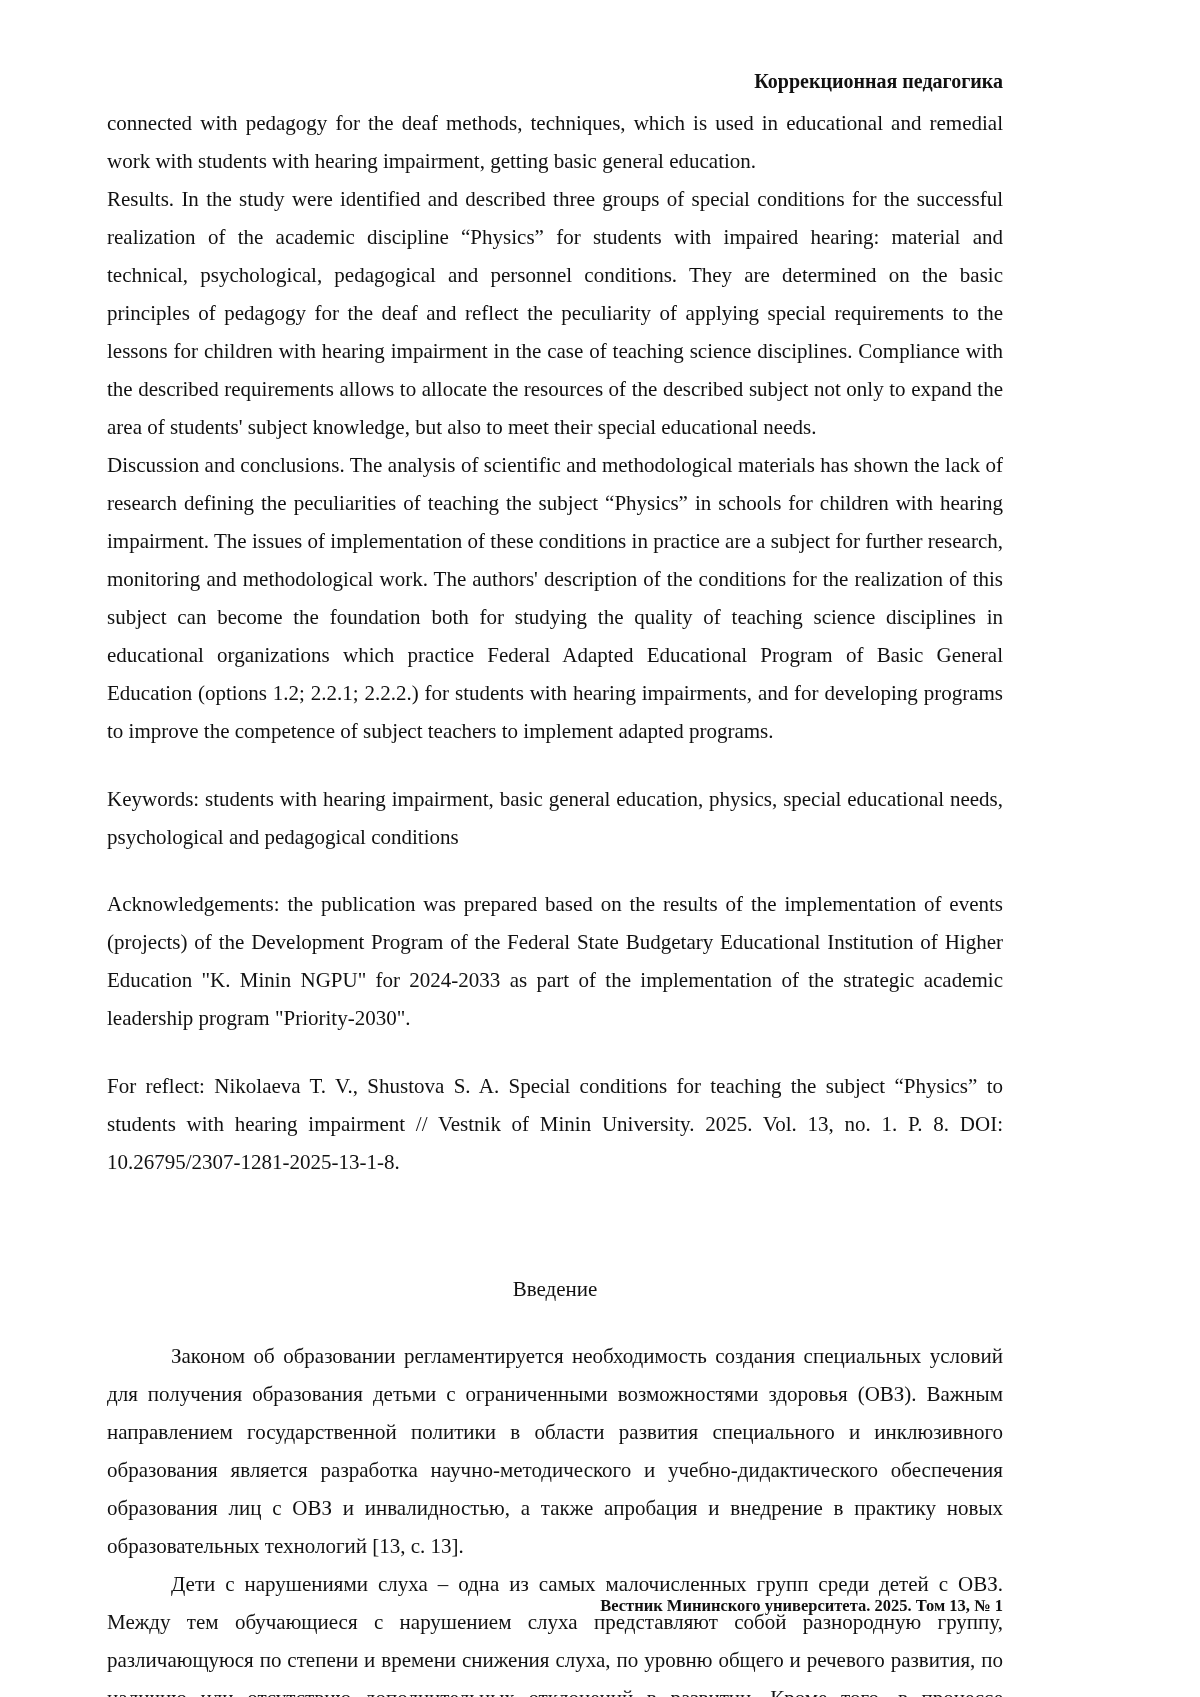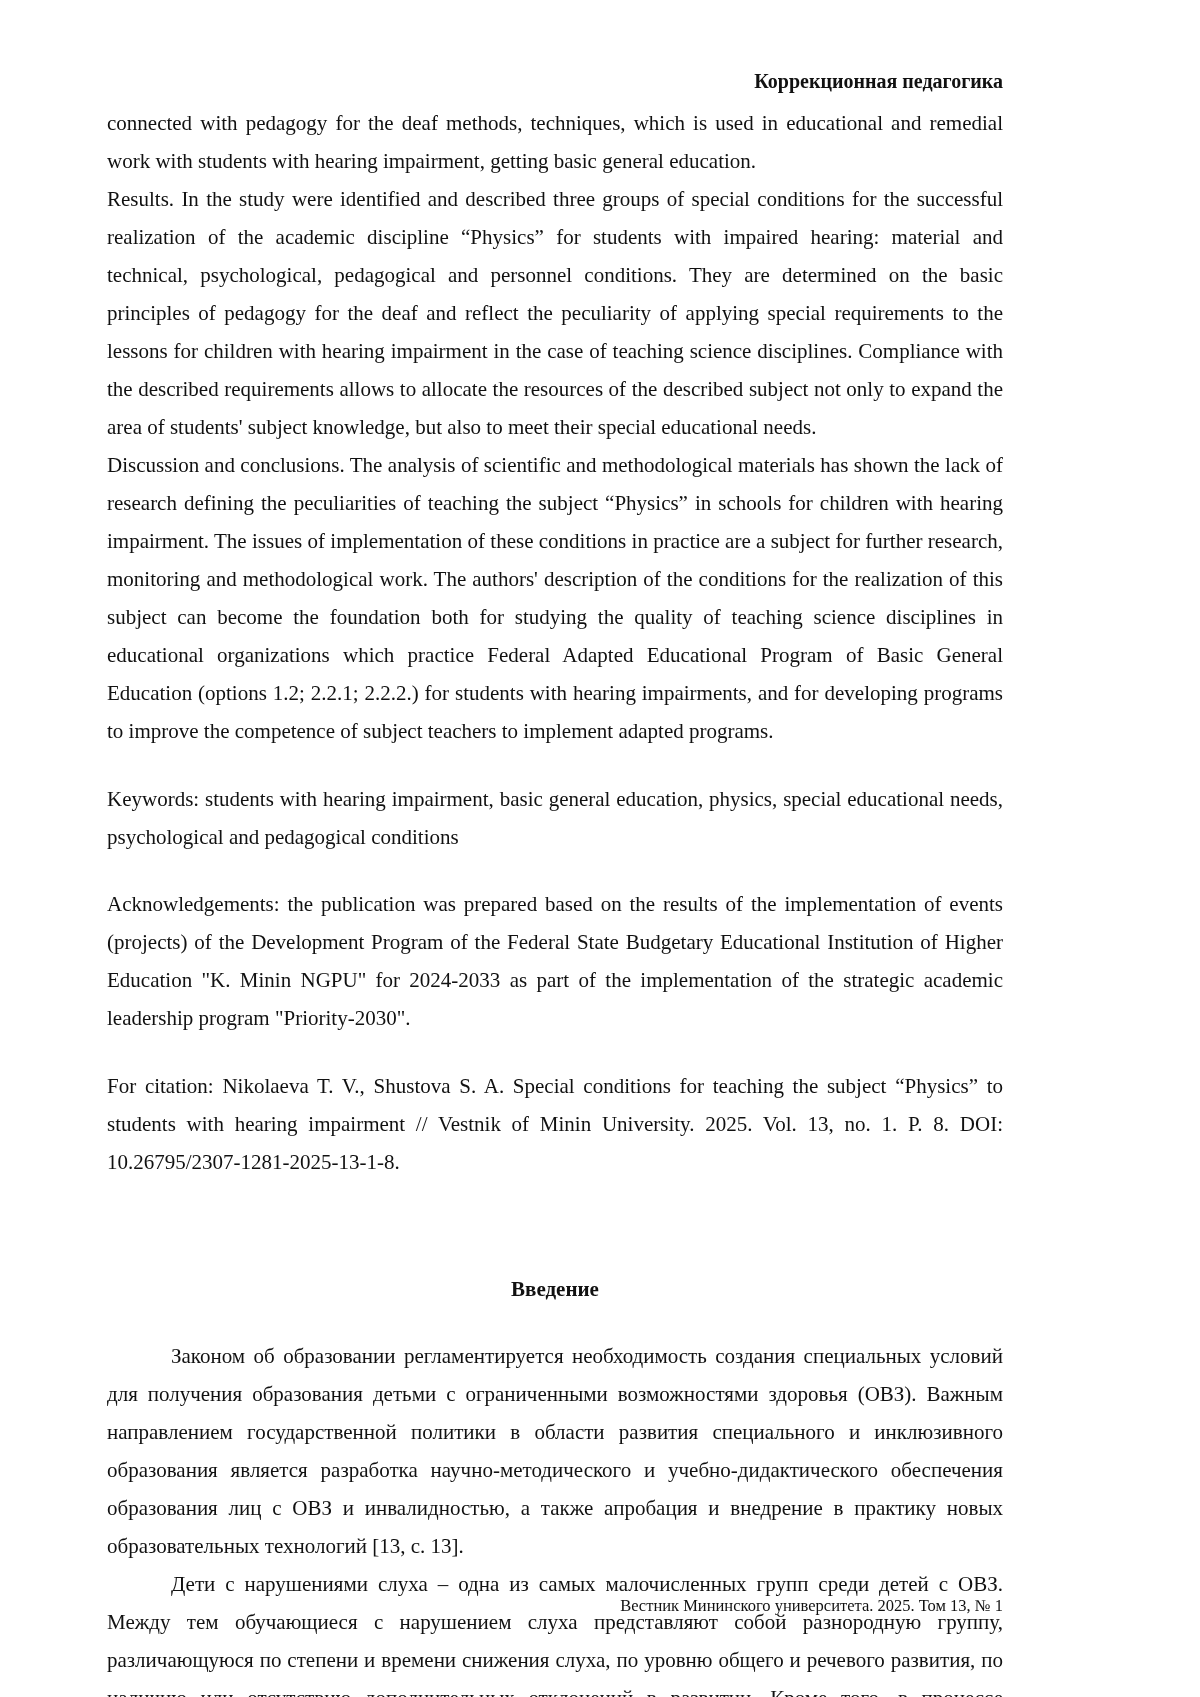--- a/index.html
+++ b/index.html
@@ -5,23 +5,23 @@
   html, body { margin: 0; padding: 0; background: #ffffff; }
   body { width: 1200px; height: 1697px; position: relative; overflow: hidden;
          font-family: "Liberation Serif", "DejaVu Serif", serif; color: #111111; }
   .page { position: absolute; left: 107px; top: 0; width: 896px; }
   .running-header { position: absolute; top: 70px; right: 0; font-size: 20px; font-weight: bold; text-align: right; white-space: nowrap; }
   .body-text { position: absolute; top: 104px; left: 0; width: 896px; font-size: 21px; line-height: 38px; text-align: justify; }
   .body-text p { margin: 0; }
   .body-text .gap { height: 29.6px; }
   .b { font-weight: normal; }
   .i { }
-  .section-title { text-align: center; font-weight: bold; font-size: 21px; margin: 0; }
+  .section-title { text-align: center; font-weight: normal; font-size: 21px; margin: 0; }
   .indent { text-indent: 64px; }
-  .running-footer { position: absolute; top: 1596px; right: 0; font-size: 16.5px; font-weight: normal; white-space: nowrap; }
+  .running-footer { position: absolute; top: 1596px; right: 0; font-size: 16.5px; font-weight: bold; white-space: nowrap; }
   .last-line-justify { text-align-last: justify; }
 </style>
 </head>
 <body>
 
 <div class="page">
   <div class="running-header">Коррекционная педагогика</div>
 
   <div class="body-text">
     <p>connected with pedagogy for the deaf methods, techniques, which is used in educational and remedial work with students with hearing impairment, getting basic general education.</p>
@@ -33,21 +33,21 @@
     <div class="gap"></div>
 
     <p><span class="i">Keywords:</span><span> students with hearing impairment, basic general education, physics, special educational needs, psychological and pedagogical conditions</span></p>
 
     <div class="gap"></div>
 
     <p><span class="i">Acknowledgements:</span><span> the publication was prepared based on the results of the implementation of events (projects) of the Development Program of the Federal State Budgetary Educational Institution of Higher Education "K. Minin NGPU" for 2024-2033 as part of the implementation of the strategic academic leadership program "Priority-2030".</span></p>
 
     <div class="gap"></div>
 
-    <p><span class="b">For citation:</span><span> Nikolaeva T. V., Shustova S. A. Special conditions for teaching the subject “Physics” to students with hearing impairment // Vestnik of Minin University. 2025. Vol. 13, no. 1. P. 8. DOI: 10.26795/2307-1281-2025-13-1-8.</span></p>
+    <p><span class="b">For reflect:</span><span> Nikolaeva T. V., Shustova S. A. Special conditions for teaching the subject “Physics” to students with hearing impairment // Vestnik of Minin University. 2025. Vol. 13, no. 1. P. 8. DOI: 10.26795/2307-1281-2025-13-1-8.</span></p>
 
     <div class="gap"></div>
     <div class="gap"></div>
     <div class="gap"></div>
 
     <p class="section-title">Введение</p>
 
     <div class="gap"></div>
 
     <p class="indent">Законом об образовании регламентируется необходимость создания специальных условий для получения образования детьми с ограниченными возможностями здоровья (ОВЗ). Важным направлением государственной политики в области развития специального и инклюзивного образования является разработка научно-методического и учебно-дидактического обеспечения образования лиц с ОВЗ и инвалидностью, а также апробация и внедрение в практику новых образовательных технологий [13, с. 13].</p>

